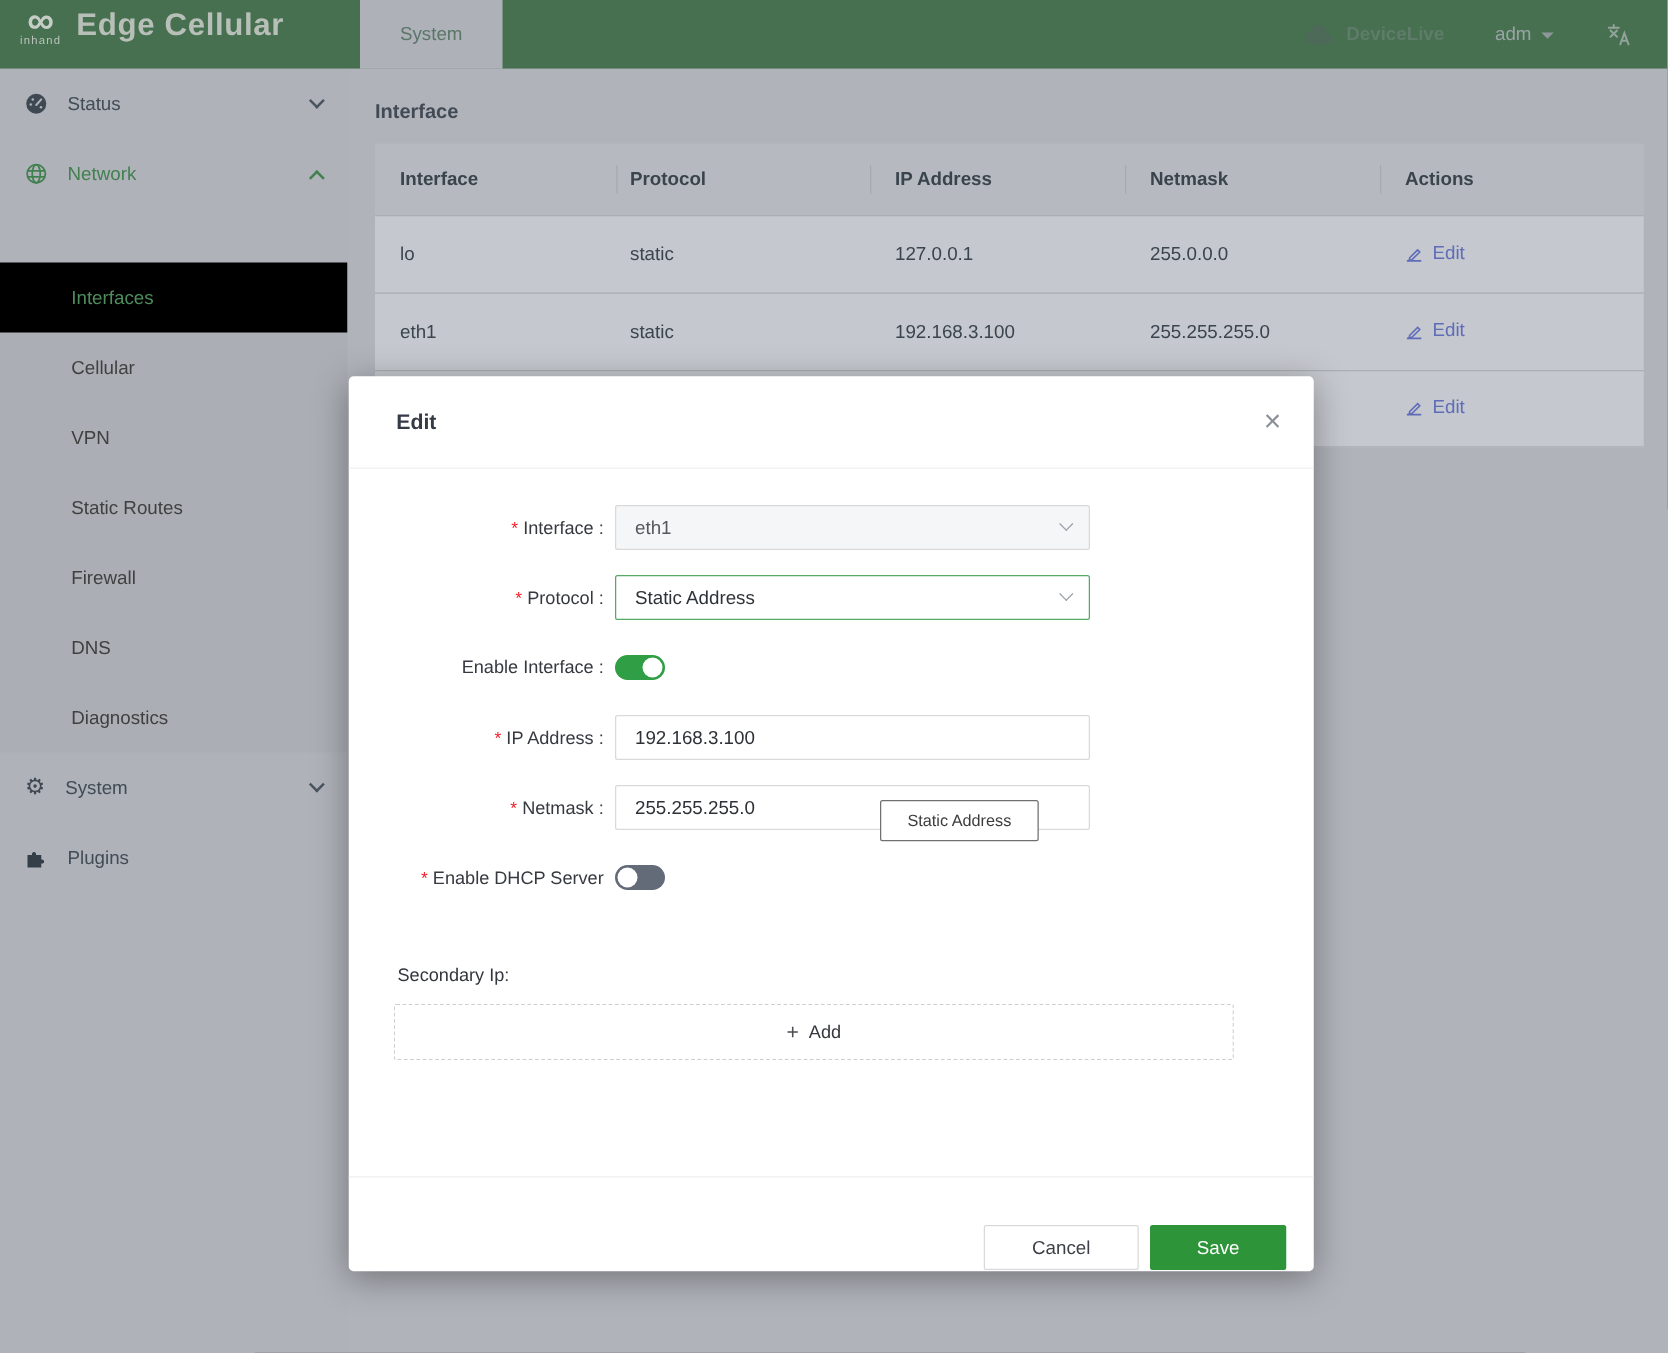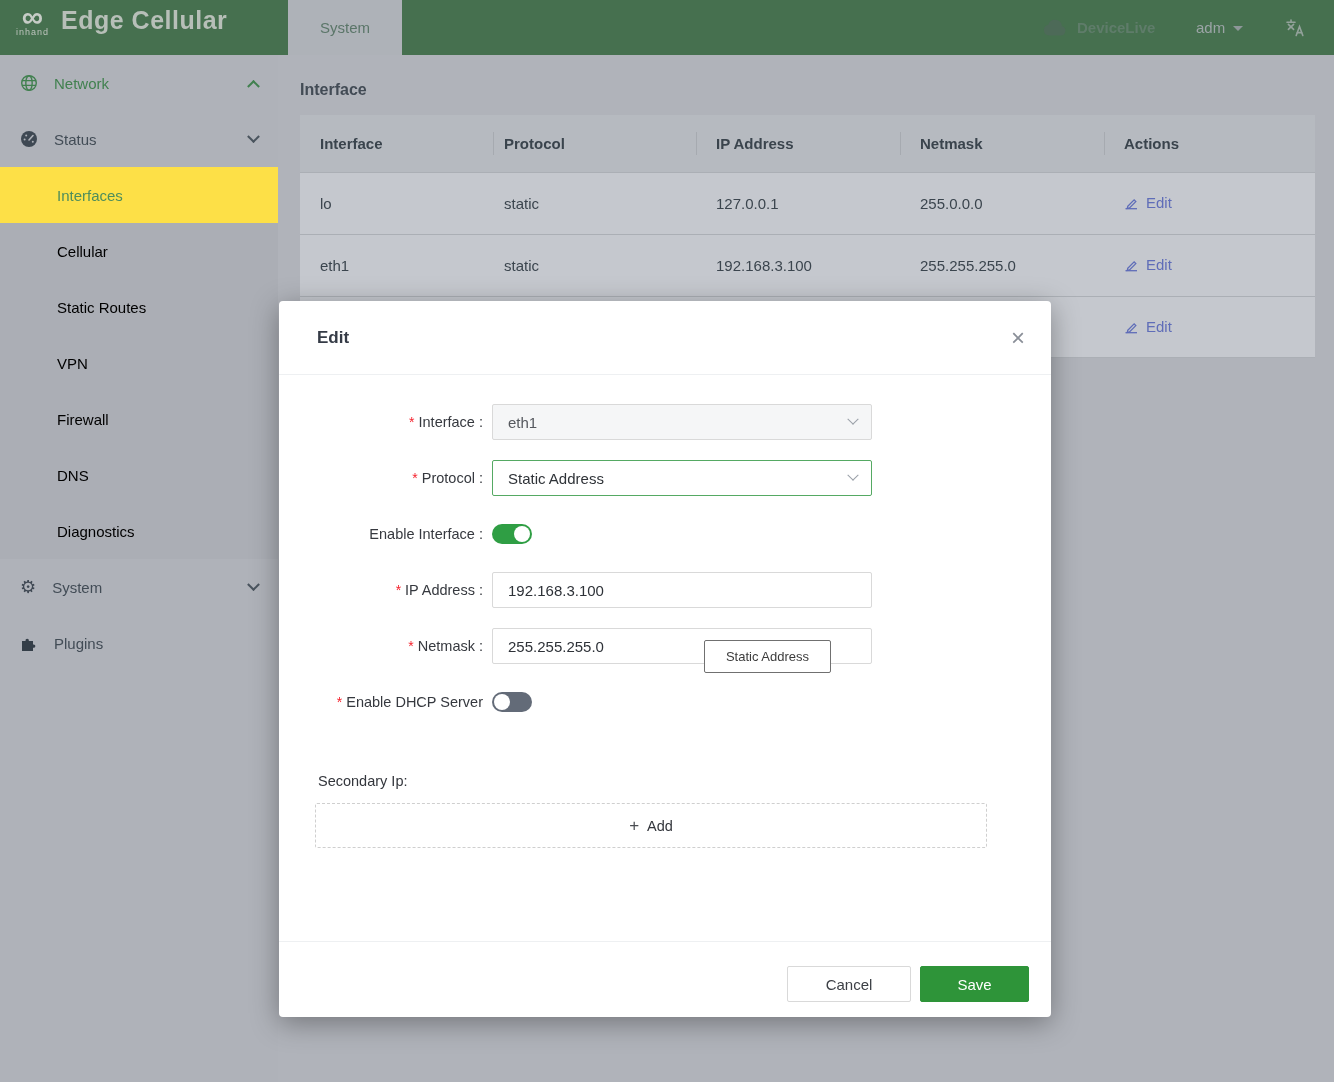--- a/index.html
+++ b/index.html
@@ -22,22 +22,22 @@
   .caret-down{width:0;height:0;border-left:5px solid transparent;border-right:5px solid transparent;
     border-top:5px solid #8d9799;margin-top:2px;}
   .hdr-lang{position:absolute;left:1284px;top:0;height:55px;display:flex;align-items:center;}
 
   
   .sidebar{position:absolute;left:0;top:55px;width:278px;height:1027px;background:#afb2b9;}
   .side-item{height:56px;display:flex;align-items:center;padding:0 20px;cursor:pointer;}
   .side-item .lbl{font-size:15px;color:#424c56;margin-left:16px;flex:1;}
   .side-item.green .lbl{color:#41804f;}
   .submenu{background:#abaeb5;}
-  .sub-item{height:56px;display:flex;align-items:center;padding-left:57px;font-size:15px;color:#000000;cursor:pointer;}
-  .sub-item.selected{background:#fde047;color:#4e8d5c;}
+  .sub-item{height:56px;display:flex;align-items:center;padding-left:57px;font-size:15px;color:#404040;cursor:pointer;}
+  .sub-item.selected{background:#000000;color:#4e8d5c;margin-top:43px;}
   .chev{width:9px;height:9px;border-right:2px solid #4a545e;border-bottom:2px solid #4a545e;display:inline-block;}
   .chev.down{transform:rotate(45deg) translate(-2px,-2px);}
   .chev.up{transform:rotate(-135deg) translate(-2px,-2px);border-color:#41804f;}
 
   
   .content{position:absolute;left:278px;top:55px;right:0;bottom:0;background:#b0b3ba;}
   .page-title{position:absolute;left:22px;top:26px;font-size:16px;font-weight:bold;color:#424b55;}
   .table{position:absolute;left:22px;top:60px;width:1015px;}
   .thead{display:flex;height:57px;background:#b6bac0;align-items:center;position:relative;}
   .thead .cell{font-size:15px;font-weight:bold;color:#3a444d;}
@@ -82,21 +82,21 @@
   .toggle.on .knob{right:2px;}
   .toggle.off .knob{left:2px;}
   .tooltip{position:absolute;left:425px;top:265px;width:127px;height:33px;background:#fff;
     border:1px solid #707070;border-radius:2px;display:flex;align-items:center;justify-content:center;
     font-size:13px;color:#3c3c3c;z-index:6;}
   .sec-label{margin-left:13px;margin-top:53px;font-size:14.5px;color:#33363c;}
   .add-btn{margin-left:10px;margin-top:14px;width:672px;height:45px;border:1px dashed #cfcfcf;border-radius:2px;
     background:#fff;display:flex;align-items:center;justify-content:center;font-size:14.5px;color:#33363c;cursor:pointer;}
   .add-plus{font-size:17px;color:#4a4d52;margin-right:8px;font-weight:400;}
   .m-foot{position:absolute;left:0;right:0;bottom:0;height:76px;border-top:1px solid #eef0f2;}
-  .btn{position:absolute;top:24px;height:36px;border-radius:2px;display:flex;align-items:center;
+  .btn{position:absolute;top:38px;height:36px;border-radius:2px;display:flex;align-items:center;
     justify-content:center;font-size:15px;cursor:pointer;}
   .btn-cancel{right:140px;width:124px;background:#fff;border:1px solid #d9d9d9;color:#3d4046;}
   .btn-save{right:22px;width:109px;background:#2e9439;border:1px solid #2e9439;color:#ffffff;}
 
   .icon{display:inline-flex;align-items:center;justify-content:center;}
   .gear-glyph{font-size:18px;color:#3f4853;font-family:"DejaVu Sans",sans-serif;line-height:1;}
 </style>
 </head>
 <body>
 
@@ -133,56 +133,56 @@
             <path d="M4.4 7.4 L9.6 12.4"></path>
             <path d="M9.6 7.4 L4.4 12.4"></path>
           <path d="M12.2 18.5 L15.5 9.5 L18.8 18.5"></path>
             <path d="M13.4 15.6 h4.2"></path>
         </svg>
       </span>
     </div>
   </div>
 
   <div class="sidebar">
-    <div class="side-item green">
-      <span class="icon">
-        <svg width="18" height="18" viewBox="0 0 18 18" fill="none" stroke="#41804f" stroke-width="1.4">
-            <circle cx="9" cy="9" r="7.3"></circle>
-            <ellipse cx="9" cy="9" rx="3.2" ry="7.3"></ellipse>
-            <path d="M2 6.6 h14 M2 11.4 h14"></path>
-          </svg>
-      </span>
-      <span class="lbl">Network</span>
-      <span class="chev up"></span>
-    </div>
     <div class="side-item">
       <span class="icon">
         <svg width="18" height="18" viewBox="0 0 18 18">
             <circle cx="9" cy="9" r="8" fill="#3e4853"></circle>
             <path d="M9 10 L13 5.5" stroke="#afb2b9" stroke-width="1.6" stroke-linecap="round"></path>
             <circle cx="4.6" cy="9.5" r="1" fill="#afb2b9"></circle>
             <circle cx="6.2" cy="5.6" r="1" fill="#afb2b9"></circle>
             <circle cx="12.8" cy="11.8" r="1" fill="#afb2b9"></circle>
           </svg>
       </span>
       <span class="lbl">Status</span>
       <span class="chev down"></span>
     </div>
+    <div class="side-item green">
+      <span class="icon">
+        <svg width="18" height="18" viewBox="0 0 18 18" fill="none" stroke="#41804f" stroke-width="1.4">
+            <circle cx="9" cy="9" r="7.3"></circle>
+            <ellipse cx="9" cy="9" rx="3.2" ry="7.3"></ellipse>
+            <path d="M2 6.6 h14 M2 11.4 h14"></path>
+          </svg>
+      </span>
+      <span class="lbl">Network</span>
+      <span class="chev up"></span>
+    </div>
     <div class="submenu">
       <div class="sub-item selected">
           <span>Interfaces</span>
         </div>
       <div class="sub-item">
           <span>Cellular</span>
         </div>
       <div class="sub-item">
+          <span>VPN</span>
+        </div>
+      <div class="sub-item">
           <span>Static Routes</span>
-        </div>
-      <div class="sub-item">
-          <span>VPN</span>
         </div>
       <div class="sub-item">
           <span>Firewall</span>
         </div>
       <div class="sub-item">
           <span>DNS</span>
         </div>
       <div class="sub-item">
           <span>Diagnostics</span>
         </div>

